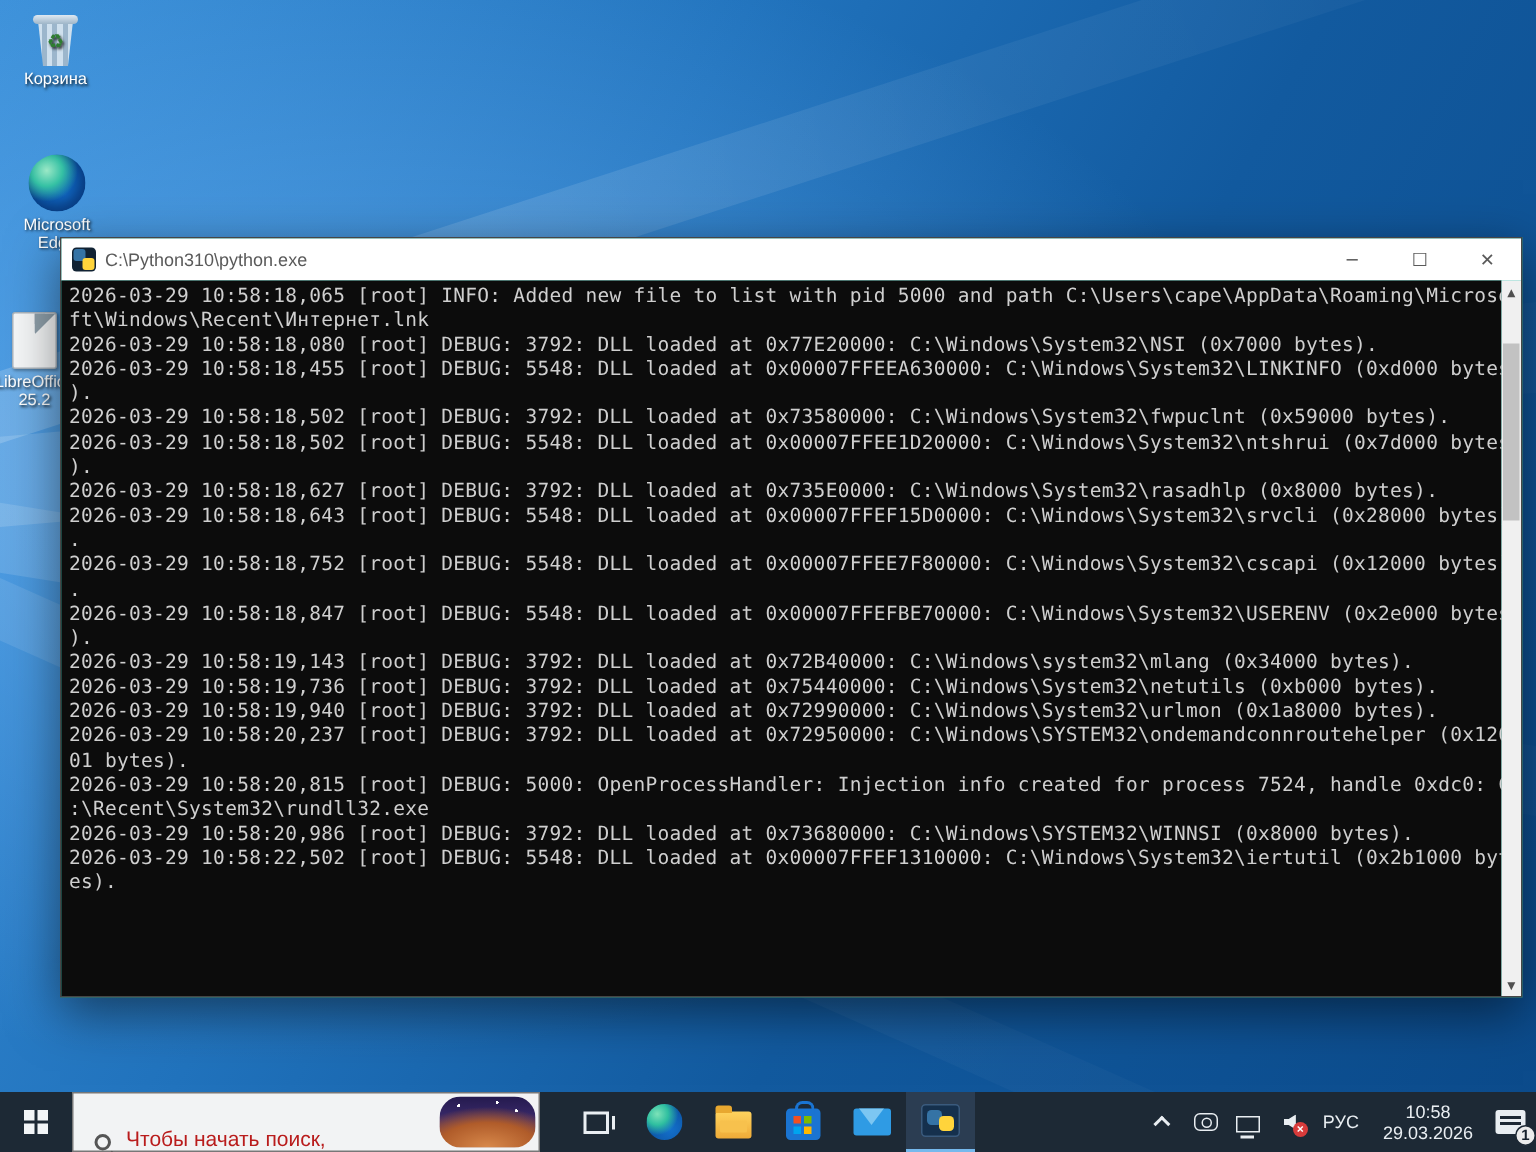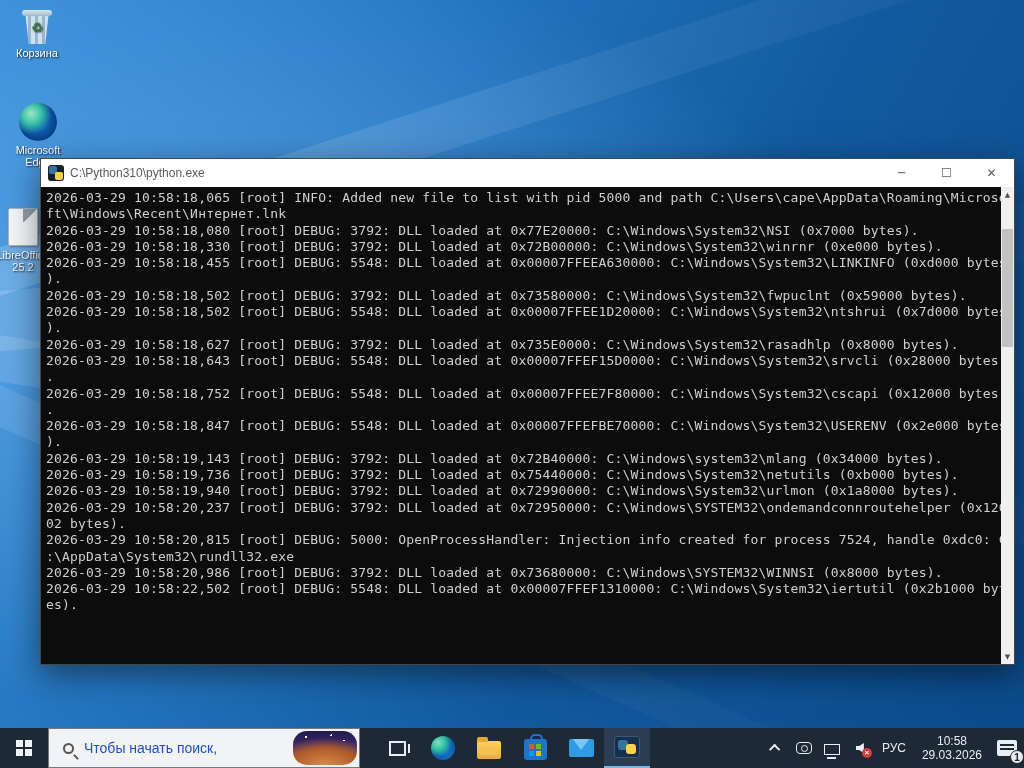--- a/index.html
+++ b/index.html
@@ -55,22 +55,22 @@
     display:flex; align-items:center; justify-content:center; font-family:"DejaVu Sans",sans-serif;}
   .varrow.up{ top:0; } .varrow.dn{ bottom:0; }
   .vthumb { position:absolute; left:1px; width:11px; top:42px; height:118px; background:#c2c2c2; }
 
   
   .taskbar { position:absolute; left:0; bottom:0; width:1024px; height:40px; background:#1d2935;
     display:flex; align-items:stretch; color:#e9eef2; }
   .tb-btn { width:48px; display:flex; align-items:center; justify-content:center; }
   .winlogo { width:16px; height:16px; display:grid; grid-template-columns:7px 7px; grid-template-rows:7px 7px; gap:2px;}
   .winlogo i{ background:#f2f5f7; }
-  .searchbox { width:312px; background:#f2f3f4; border:1px solid #777; display:flex; align-items:center;
-    position:relative; color:#1d4ed8; }
+  .searchbox { width:312px; background:#f2f3f4; border:1px solid #777; display:flex; align-items:flex-end;
+    position:relative; color:#b91c1c; }
   .mag { width:11px; height:11px; border:2px solid #555; border-radius:50%; position:relative; margin:0 10px 0 14px;}
   .mag::after{ content:""; position:absolute; width:2px; height:6px; background:#555; left:10px; top:9px; transform:rotate(-45deg);}
   .search-text { font-size:14px; }
   .sr-img { position:absolute; right:2px; top:2px; bottom:2px; width:64px; border-radius:14px;
     background:
       radial-gradient(2px 2px at 20% 18%, #fff 50%, transparent 51%),
       radial-gradient(2px 2px at 60% 12%, #fff 50%, transparent 51%),
       radial-gradient(2px 2px at 80% 28%, #fff 50%, transparent 51%),
       radial-gradient(60px 30px at 50% 100%, #d8894b 0%, #b05c2a 55%, rgba(176,92,42,0) 90%),
       linear-gradient(#241a4e 0%, #3b2a6b 45%, #6b3b52 75%, #8a4a35 100%); }
@@ -152,40 +152,39 @@
     <div class="title">C:\Python310\python.exe</div>
     <div class="wbtn">─</div>
     <div class="wbtn">☐</div>
     <div class="wbtn">✕</div>
   </div>
 
   <div class="console">
       <div>2026-03-29 10:58:18,065 [root] INFO: Added new file to list with pid 5000 and path C:\Users\cape\AppData\Roaming\Microso</div>
       <div>ft\Windows\Recent\Интернет.lnk</div>
       <div>2026-03-29 10:58:18,080 [root] DEBUG: 3792: DLL loaded at 0x77E20000: C:\Windows\System32\NSI (0x7000 bytes).</div>
-      <div>2026-03-29 10:58:18,330 [root] DEBUG: 3792: DLL loaded at 0x72B00000: C:\Windows\System32\winrnr (0xe000 bytes).</div>
       <div>2026-03-29 10:58:18,455 [root] DEBUG: 5548: DLL loaded at 0x00007FFEEA630000: C:\Windows\System32\LINKINFO (0xd000 bytes</div>
       <div>).</div>
       <div>2026-03-29 10:58:18,502 [root] DEBUG: 3792: DLL loaded at 0x73580000: C:\Windows\System32\fwpuclnt (0x59000 bytes).</div>
       <div>2026-03-29 10:58:18,502 [root] DEBUG: 5548: DLL loaded at 0x00007FFEE1D20000: C:\Windows\System32\ntshrui (0x7d000 bytes</div>
       <div>).</div>
       <div>2026-03-29 10:58:18,627 [root] DEBUG: 3792: DLL loaded at 0x735E0000: C:\Windows\System32\rasadhlp (0x8000 bytes).</div>
       <div>2026-03-29 10:58:18,643 [root] DEBUG: 5548: DLL loaded at 0x00007FFEF15D0000: C:\Windows\System32\srvcli (0x28000 bytes)</div>
       <div>.</div>
       <div>2026-03-29 10:58:18,752 [root] DEBUG: 5548: DLL loaded at 0x00007FFEE7F80000: C:\Windows\System32\cscapi (0x12000 bytes)</div>
       <div>.</div>
       <div>2026-03-29 10:58:18,847 [root] DEBUG: 5548: DLL loaded at 0x00007FFEFBE70000: C:\Windows\System32\USERENV (0x2e000 bytes</div>
       <div>).</div>
       <div>2026-03-29 10:58:19,143 [root] DEBUG: 3792: DLL loaded at 0x72B40000: C:\Windows\system32\mlang (0x34000 bytes).</div>
       <div>2026-03-29 10:58:19,736 [root] DEBUG: 3792: DLL loaded at 0x75440000: C:\Windows\System32\netutils (0xb000 bytes).</div>
       <div>2026-03-29 10:58:19,940 [root] DEBUG: 3792: DLL loaded at 0x72990000: C:\Windows\System32\urlmon (0x1a8000 bytes).</div>
       <div>2026-03-29 10:58:20,237 [root] DEBUG: 3792: DLL loaded at 0x72950000: C:\Windows\SYSTEM32\ondemandconnroutehelper (0x120</div>
-      <div>02 bytes).</div>
+      <div>01 bytes).</div>
       <div>2026-03-29 10:58:20,815 [root] DEBUG: 5000: OpenProcessHandler: Injection info created for process 7524, handle 0xdc0: C</div>
-      <div>:\AppData\System32\rundll32.exe</div>
+      <div>:\Recent\System32\rundll32.exe</div>
       <div>2026-03-29 10:58:20,986 [root] DEBUG: 3792: DLL loaded at 0x73680000: C:\Windows\SYSTEM32\WINNSI (0x8000 bytes).</div>
       <div>2026-03-29 10:58:22,502 [root] DEBUG: 5548: DLL loaded at 0x00007FFEF1310000: C:\Windows\System32\iertutil (0x2b1000 byt</div>
       <div>es).</div>
     </div>
 
   <div class="vscroll">
     <div class="varrow up">▲</div>
     <div class="vthumb"></div>
     <div class="varrow dn">▼</div>
   </div>

